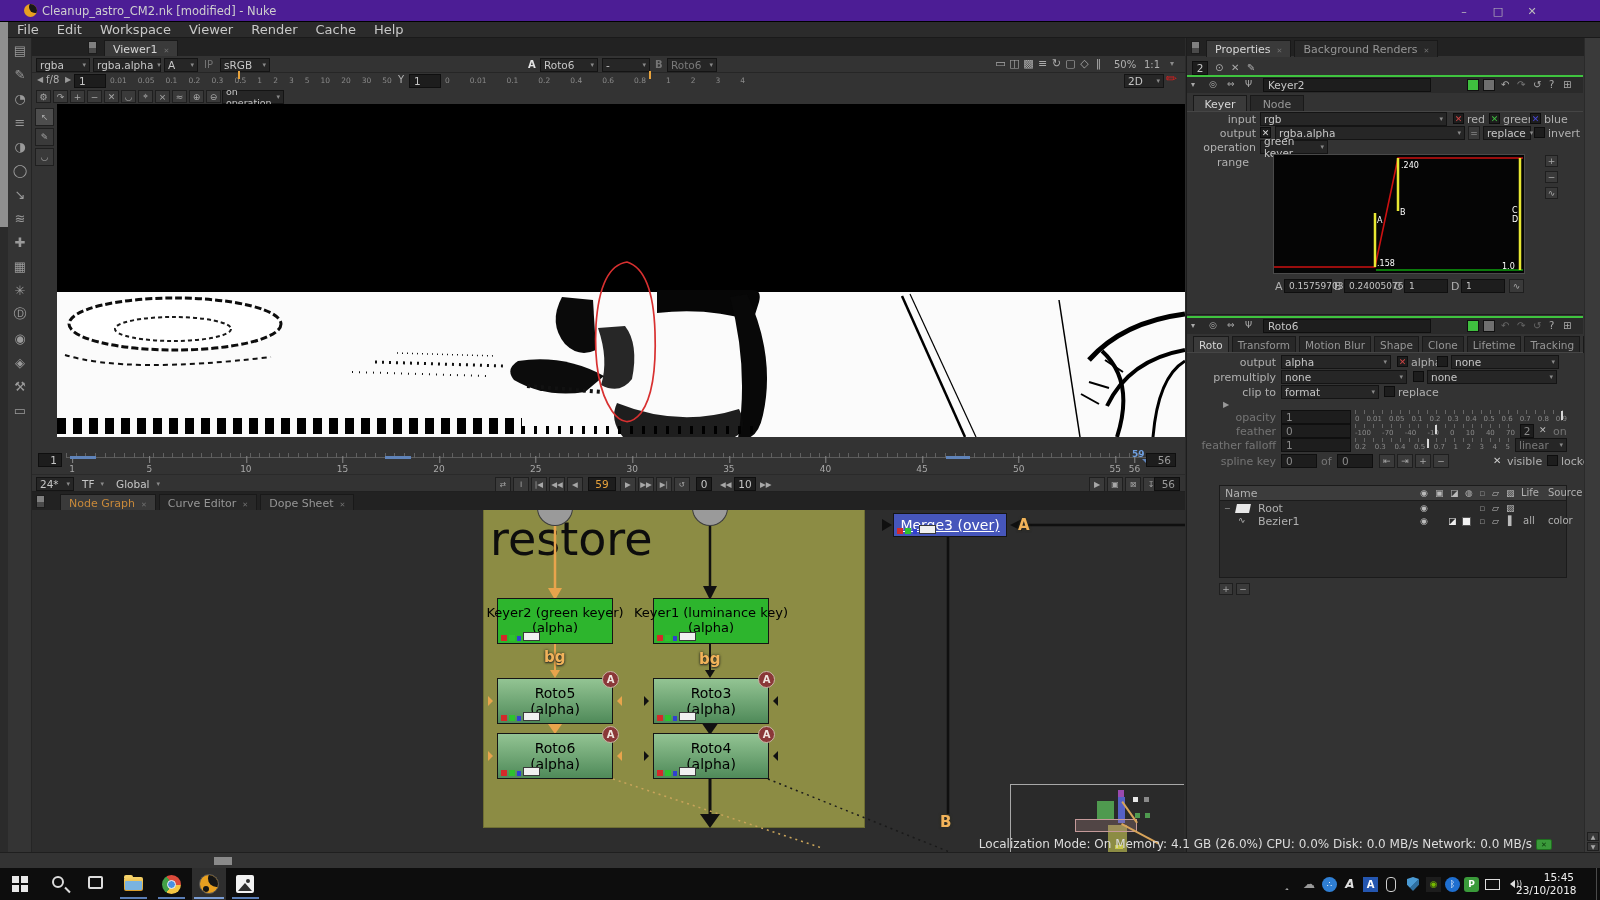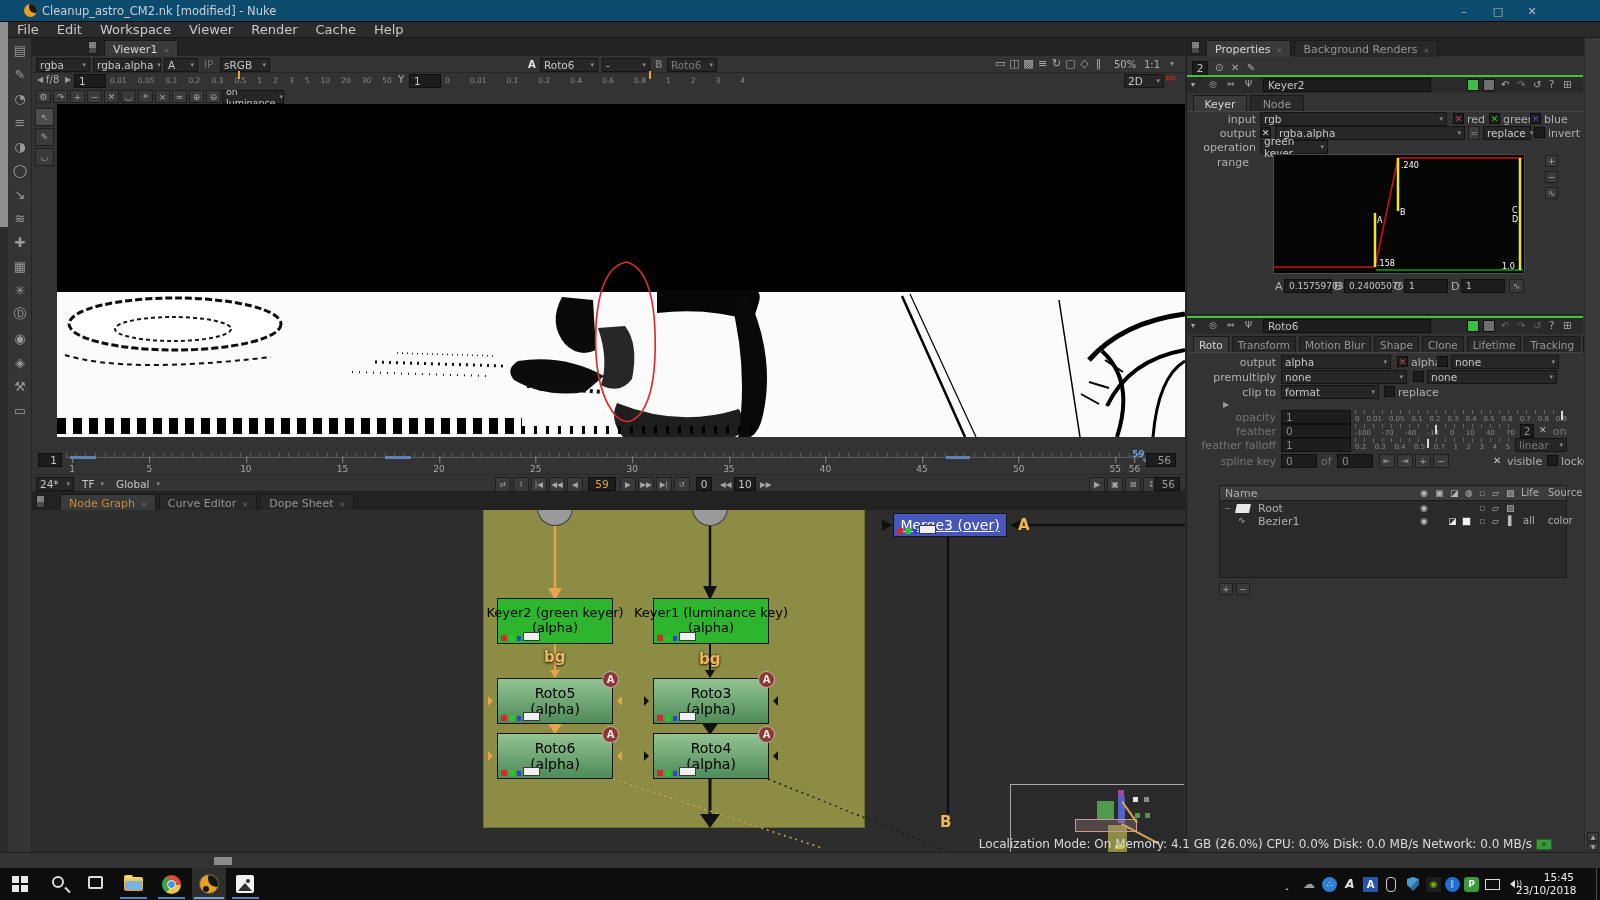--- a/index.html
+++ b/index.html
@@ -49,21 +49,21 @@
   .ltb-ic{width:24px;height:24px;display:flex;align-items:center;justify-content:center;color:#9a9a9a;font-size:13px}
   .tb-ul{position:absolute;bottom:1px;height:2px;background:#5a7db5}
   .tray-ic{display:flex;align-items:center;justify-content:center;color:#e0e0e0;font-size:12px;width:18px;height:18px}
   .sl-track{background:repeating-linear-gradient(90deg,#666 0 1px,transparent 1px 9px);height:4px}
   .handle{position:absolute;width:2px;height:9px;background:#d8d8d8;top:1px}
   svg text{font-family:"DejaVu Sans",sans-serif}
 </style>
 </head>
 <body>
 
-<div class="a" style="left:0;top:0;width:1600px;height:22px;background:#0c4a6e;border-bottom:1px solid #000">
+<div class="a" style="left:0;top:0;width:1600px;height:22px;background:#4c1d95;border-bottom:1px solid #000">
   <div class="a" style="left:24px;top:4px;width:13px;height:13px;border-radius:50%;background:#e8a020;overflow:hidden">
     <div class="a" style="left:5px;top:-3px;width:12px;height:12px;border-radius:50%;background:#181818"></div>
   </div>
   <span class="a" style="left:42px;top:4px;font-size:11.5px;color:#cfcfcf">Cleanup_astro_CM2.nk [modified] - Nuke</span>
   <div class="a f" style="left:1454px;top:0;height:22px;gap:14px">
 
   <span style="color:#bdbdbd;font-size:11px;width:20px;text-align:center">–</span>
       <span style="color:#bdbdbd;font-size:11px;width:20px;text-align:center">□</span>
       <span style="color:#bdbdbd;font-size:11px;width:20px;text-align:center">✕</span>
     </div>
@@ -268,21 +268,21 @@
         <span>≈</span>
       </div>
       <div class="ib" style="height:13px;min-width:15px">
         <span>⊕</span>
       </div>
       <div class="ib" style="height:13px;min-width:15px">
         <span>⊖</span>
       </div>
     </div>
   <div class="a dd" style="left:190px;top:52px;width:62px;font-size:9.5px">
-      <span>on luminance</span>
+      <span>on operation</span>
     </div>
 
   <div class="a" style="left:0;top:66px;width:25px;height:333px;background:#333">
     <div class="ib" style="margin:4px 3px 2px;background:#4d4d4d;height:18px">↖</div>
     <div class="ib" style="margin:2px 3px;height:18px">✎</div>
     <div class="ib" style="margin:2px 3px;height:18px">◡</div>
   </div>
 
   <svg class="a" style="left:25px;top:66px" width="1128" height="333" viewBox="0 0 1128 333">
     <rect width="1128" height="333" fill="#000"></rect>
@@ -449,20 +449,21 @@
       </div>
       <div class="tab">
         <span>Dope Sheet</span>
         <span class="x"></span>
       </div>
     </div>
 
   <div class="a" style="left:0;top:18px;width:1153px;height:342px;background:#2d2d2d;overflow:hidden">
 
     <div class="a" style="left:451px;top:-4px;width:382px;height:322px;background:#8c8c44;border:1px solid #6e6e33"></div>
+    <span class="a" style="left:458px;top:2px;font-size:46px;color:#0d0d0d">restore</span>
 
     <div class="a" style="left:505px;top:-2px;width:36px;height:18px;background:#9a9a9a;border:1px solid #3c3c3c;border-top:none;border-radius:0 0 18px 18px"></div>
     <div class="a" style="left:660px;top:-2px;width:36px;height:18px;background:#9a9a9a;border:1px solid #3c3c3c;border-top:none;border-radius:0 0 18px 18px"></div>
 
     <svg class="a" style="left:0;top:0" width="1153" height="342" viewBox="0 0 1153 342">
       <line x1="523" y1="16" x2="523" y2="80" stroke="#e8a44c" stroke-width="2.5"></line>
       <polygon points="516,78 530,78 523,90" fill="#e8a44c"></polygon>
       <line x1="678" y1="16" x2="678" y2="78" stroke="#111" stroke-width="2.5"></line>
       <polygon points="671,76 685,76 678,90" fill="#111"></polygon>
       <line x1="523" y1="134" x2="523" y2="162" stroke="#e8a44c" stroke-width="2"></line>

